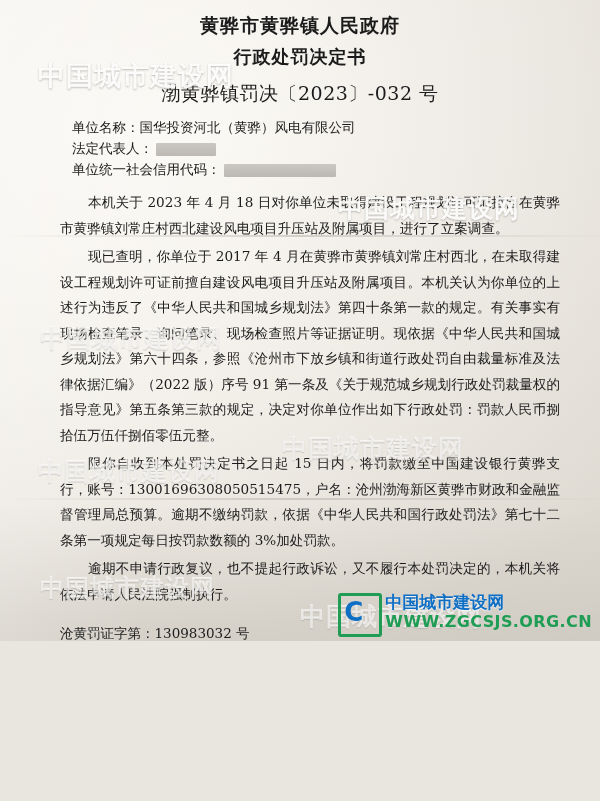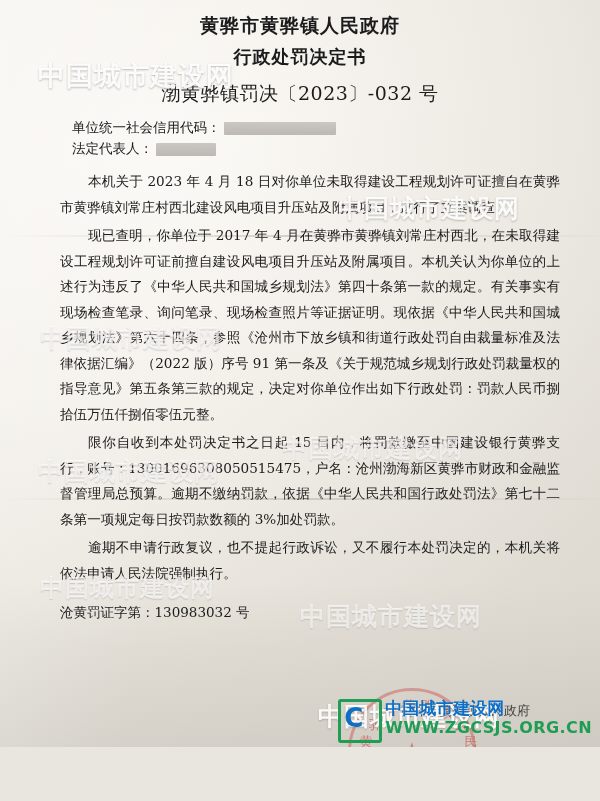--- a/index.html
+++ b/index.html
@@ -9,21 +9,21 @@
   body {
     width: 600px;
     height: 801px;
     overflow: hidden;
     background: #e9e6e0;
     font-family: "DejaVu Sans", "Liberation Sans", sans-serif;
   }
   .page {
     position: relative;
     width: 600px;
-    height: 747px;
+    height: 641px;
     overflow: hidden;
     background:
       radial-gradient(ellipse 700px 500px at 30% 20%, #fbf9f5 0%, #f3f0ea 55%, #e7e3db 100%);
   }
   
   .paper-shade {
     position: absolute;
     inset: 0;
     pointer-events: none;
     background:
@@ -239,24 +239,27 @@
   <div class="fold" style="top:498px"></div>
 
   <div class="doc">
 
     <div class="title1">黄骅市黄骅镇人民政府</div>
     <div class="title2">行政处罚决定书</div>
     <div class="docnum">渤黄骅镇罚决〔2023〕-032 号</div>
 
     <div class="fields">
       <div class="field-row">
-        <span>单位统一社会信用代码：</span><span class="redact" style="width:112px"></span>
+        <span>单位名称：</span><span>国华投资河北（黄骅）风电有限公司</span>
       </div>
       <div class="field-row">
         <span>法定代表人：</span><span class="redact" style="width:60px"></span>
+      </div>
+      <div class="field-row">
+        <span>单位统一社会信用代码：</span><span class="redact" style="width:112px"></span>
       </div>
     </div>
 
     <div class="body-text">
       <p>本机关于 2023 年 4 月 18 日对你单位未取得建设工程规划许可证擅自在黄骅市黄骅镇刘常庄村西北建设风电项目升压站及附属项目，进行了立案调查。</p>
       <p>现已查明，你单位于 2017 年 4 月在黄骅市黄骅镇刘常庄村西北，在未取得建设工程规划许可证前擅自建设风电项目升压站及附属项目。本机关认为你单位的上述行为违反了《中华人民共和国城乡规划法》第四十条第一款的规定。有关事实有现场检查笔录、询问笔录、现场检查照片等证据证明。现依据《中华人民共和国城乡规划法》第六十四条，参照《沧州市下放乡镇和街道行政处罚自由裁量标准及法律依据汇编》（2022 版）序号 91 第一条及《关于规范城乡规划行政处罚裁量权的指导意见》第五条第三款的规定，决定对你单位作出如下行政处罚：罚款人民币捌拾伍万伍仟捌佰零伍元整。</p>
       <p>限你自收到本处罚决定书之日起 15 日内，将罚款缴至中国建设银行黄骅支行，账号：13001696308050515475，户名：沧州渤海新区黄骅市财政和金融监督管理局总预算。逾期不缴纳罚款，依据《中华人民共和国行政处罚法》第七十二条第一项规定每日按罚款数额的 3%加处罚款。</p>
       <p>逾期不申请行政复议，也不提起行政诉讼，又不履行本处罚决定的，本机关将依法申请人民法院强制执行。</p>
     </div>
 

